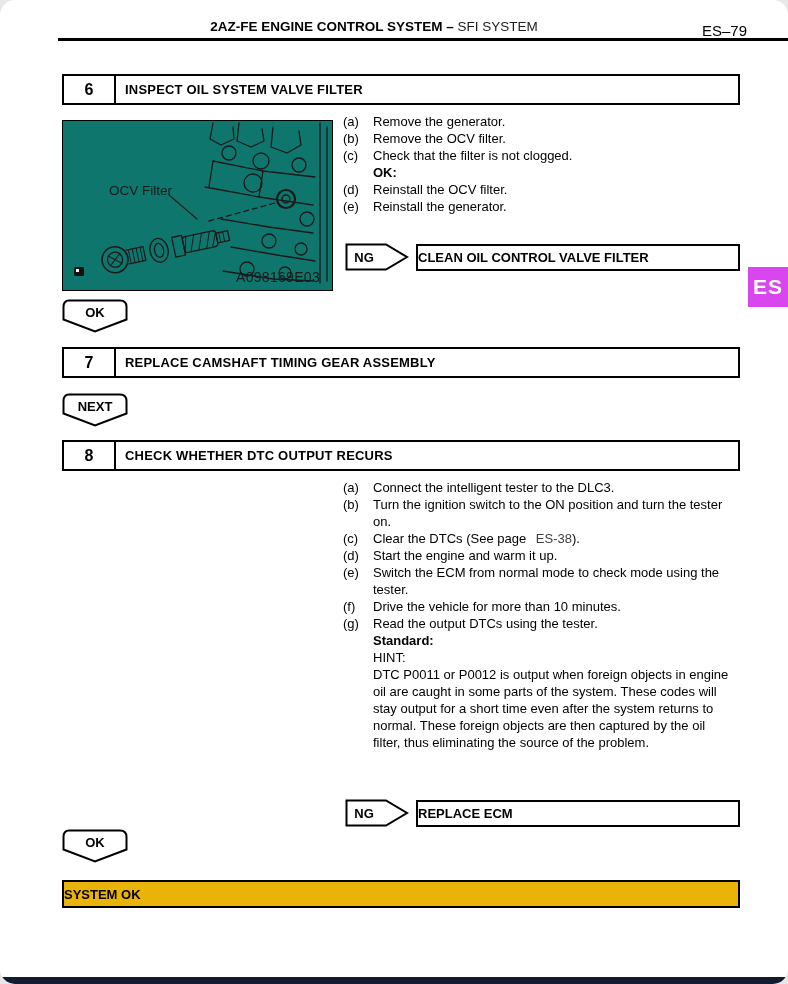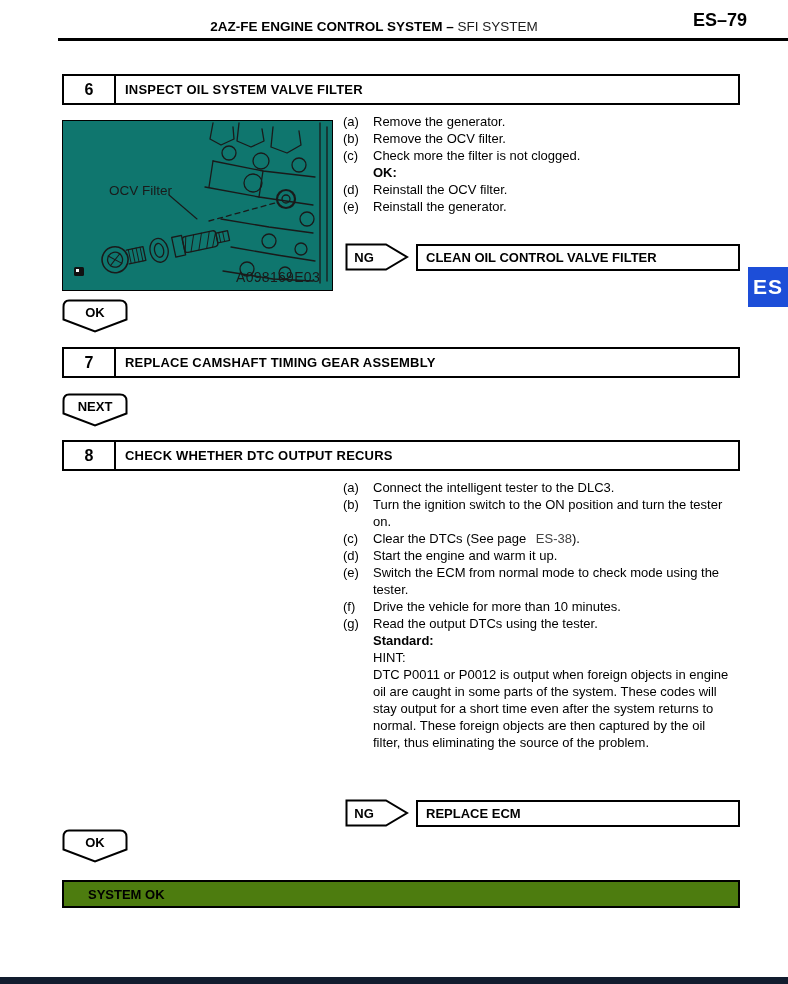--- a/index.html
+++ b/index.html
@@ -1,29 +1,30 @@
 <!DOCTYPE html>
 <html><head>
 <meta charset="utf-8">
 <style>
   html,body { margin:0; padding:0; background:#e8e8e8; }
   .page {
     position:relative; width:788px; height:984px; background:#ffffff;
     font-family:"Liberation Sans", sans-serif; color:#000; overflow:hidden;
     margin:0 auto;
+    border-radius:15px;
   }
   
   .header-title {
     position:absolute; top:19px; left:0; width:748px; text-align:center;
     font-size:13.5px; white-space:nowrap;
   }
   .header-title .t-main { font-weight:bold; }
   .header-title .t-sub  { font-weight:normal; color:#1c1c1c; }
   .page-number {
-    position:absolute; top:10px; right:41px; font-size:18px; font-weight:bold;
+    position:absolute; top:22px; right:41px; font-size:15px; font-weight:normal;
   }
   .header-rule { position:absolute; top:38px; left:58px; right:0; height:3px; background:#000; }
 
   
   .step-box {
     position:absolute; left:62px; width:678px; height:31px; box-sizing:border-box;
     border:2px solid #000; display:flex; background:#fff;
   }
   .step-num {
     width:50px; flex:none; border-right:2px solid #000; display:flex;
@@ -44,21 +45,21 @@
   .sub-plain{ margin-left:30px; }
   .hint-par { margin-left:30px; width:360px; }
   .doc-link { text-decoration:none; cursor:pointer; }
 
   
   .tag-connector { position:absolute; left:62px; width:66px; height:34px; }
   .ng-row { position:absolute; left:345px; display:flex; align-items:center; }
   .ng-arrow { width:64px; height:28px; flex:none; }
   .ng-action {
     margin-left:7px; width:324px; height:27px; box-sizing:border-box;
-    border:2px solid #000; display:flex; align-items:center; padding-left:8px;
+    border:2px solid #000; display:flex; align-items:center; padding-left:0;
     font-weight:bold; font-size:13px; background:#fff;
   }
   svg text.conn-label { font-family:"Liberation Sans", sans-serif; font-weight:bold; font-size:13px; }
 
   
   .figure-box {
     position:absolute; left:62px; top:120px; width:271px; height:171px;
     box-sizing:border-box; border:1.5px solid #000; background:#0f766e;
   }
   .figure-label {
@@ -69,22 +70,22 @@
   }
 
   
   .side-tab {
     position:absolute; left:748px; top:267px; width:40px; height:40px;
     display:flex; align-items:center; justify-content:center;
     color:#fff; font-weight:bold; font-size:21px; letter-spacing:1px;
   }
   .system-ok-box {
     position:absolute; left:62px; top:880px; width:678px; height:28px; box-sizing:border-box;
-    border:2px solid #000; display:flex; align-items:center; padding-left:24px;
-    font-weight:bold; font-size:13px; background:#4d7c0f;
+    border:2px solid #000; display:flex; align-items:center; padding-left:0;
+    font-weight:bold; font-size:13px; background:#eab308;
   }
   .bottom-bar { position:absolute; left:0; right:0; bottom:0; height:7px; }
 </style>
 </head>
 <body>
 
 <div class="page">
 
   <div class="header-title">
     <span class="t-main">2AZ-FE ENGINE CONTROL SYSTEM</span>
@@ -167,42 +168,42 @@
     <div class="inst-row">
       <span class="inst-marker">(a)</span>
       <span class="inst-text">Remove the generator.</span>
     </div>
     <div class="inst-row">
       <span class="inst-marker">(b)</span>
       <span class="inst-text">Remove the OCV filter.</span>
     </div>
     <div class="inst-row">
       <span class="inst-marker">(c)</span>
-      <span class="inst-text">Check more the filter is not clogged.</span>
+      <span class="inst-text">Check that the filter is not clogged.</span>
     </div>
     <div class="sub-head">OK:</div>
     <div class="inst-row">
       <span class="inst-marker">(d)</span>
       <span class="inst-text">Reinstall the OCV filter.</span>
     </div>
     <div class="inst-row">
       <span class="inst-marker">(e)</span>
       <span class="inst-text">Reinstall the generator.</span>
     </div>
   </div>
 
   <div class="ng-row" style="top:243px;">
     <svg class="ng-arrow" viewBox="0 0 64 28">
       <polygon points="1.5,1.5 41,1.5 62,14 41,26.5 1.5,26.5" fill="#fff" stroke="#000" stroke-width="2"></polygon>
       <text class="conn-label" x="19" y="18.5" text-anchor="middle">NG</text>
     </svg>
     <div class="ng-action">CLEAN OIL CONTROL VALVE FILTER</div>
   </div>
 
-  <div class="side-tab" style="background: #1d4ed8;">ES</div>
+  <div class="side-tab" style="background: #d946ef;">ES</div>
 
   <svg class="tag-connector" style="top:299px;" viewBox="0 0 66 34">
     <path d="M7,1.5 H58 Q64.5,1.5 64.5,8 V20.5 L33,32.5 L1.5,20.5 V8 Q1.5,1.5 7,1.5 Z" fill="#fff" stroke="#000" stroke-width="2"></path>
     <text class="conn-label" x="33" y="17.5" text-anchor="middle">OK</text>
   </svg>
 
   <div class="step-box" style="top:347px;">
     <div class="step-num">7</div>
     <div class="step-title">REPLACE CAMSHAFT TIMING GEAR ASSEMBLY</div>
   </div>

